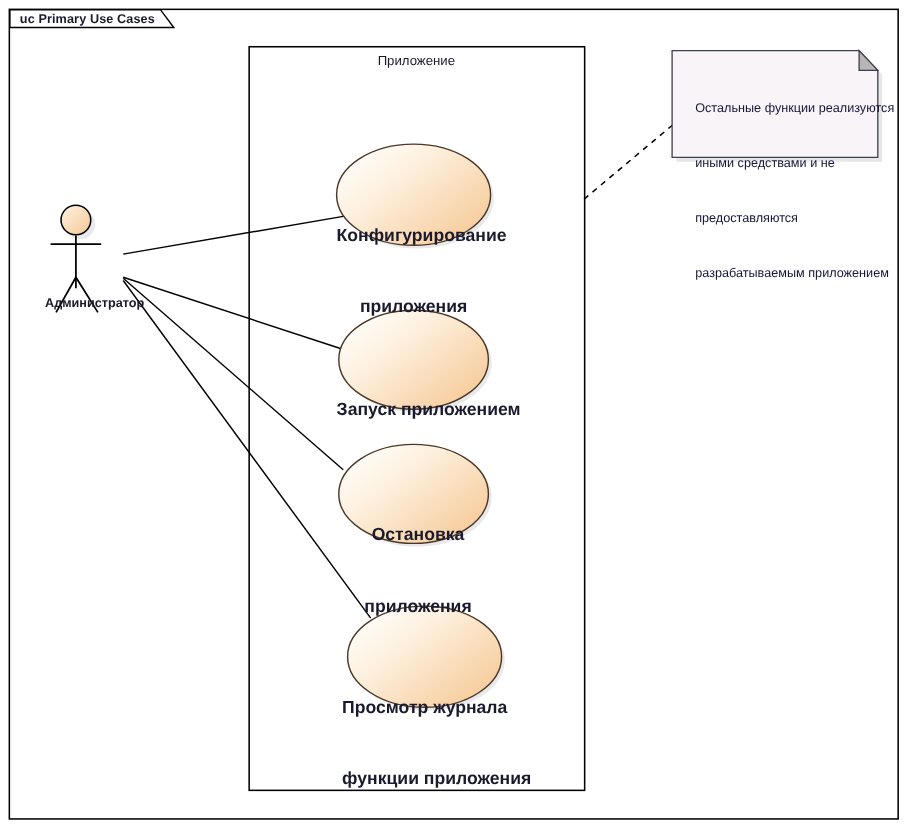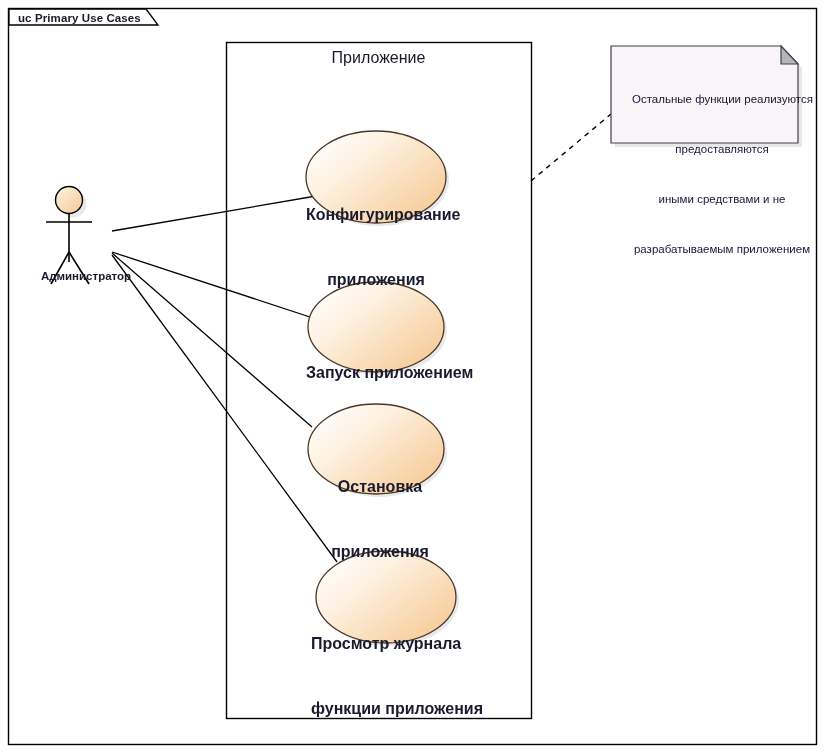--- a/index.html
+++ b/index.html
@@ -24,29 +24,28 @@
   #canvas svg {
     position: absolute;
     left: 0;
     top: 0;
   }
   .lbl {
     position: absolute;
     color: #1a1a2e;
     white-space: pre;
     line-height: 1.22;
-    text-align: center;
   }
   .frame-title {
     font-size: 11.5px;
     font-weight: bold;
     letter-spacing: 0.1px;
   }
   .boundary-title {
-    font-size: 16px;
+    font-size: 12px;
     text-align: center;
   }
   .uc-label {
     font-size: 16px;
     font-weight: bold;
     text-align: center;
     line-height: 1.35;
   }
   .actor-label {
     font-size: 11.5px;
@@ -142,18 +141,18 @@
     <div>приложения</div>
   </div>
 
   <div class="lbl uc-label" style="left:311px; top:590px; width:150px;">
     <div>Просмотр журнала</div>
     <div>функции приложения</div>
   </div>
 
   <div class="lbl note-text" style="left:618px; top:58px; width:180px;margin-left:14px;">
     <div>Остальные функции реализуются</div>
+    <div>иными средствами и не</div>
     <div>предоставляются</div>
-    <div>иными средствами и не</div>
     <div>разрабатываемым приложением</div>
   </div>
 
 </div>
 
 </body></html>

